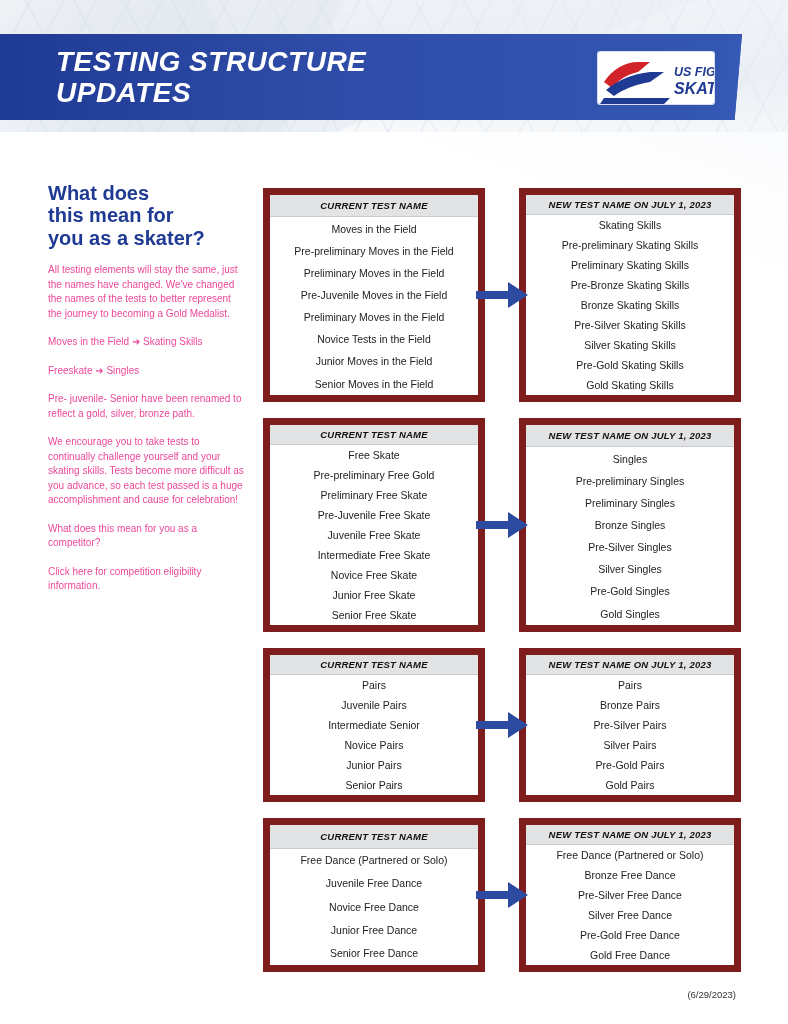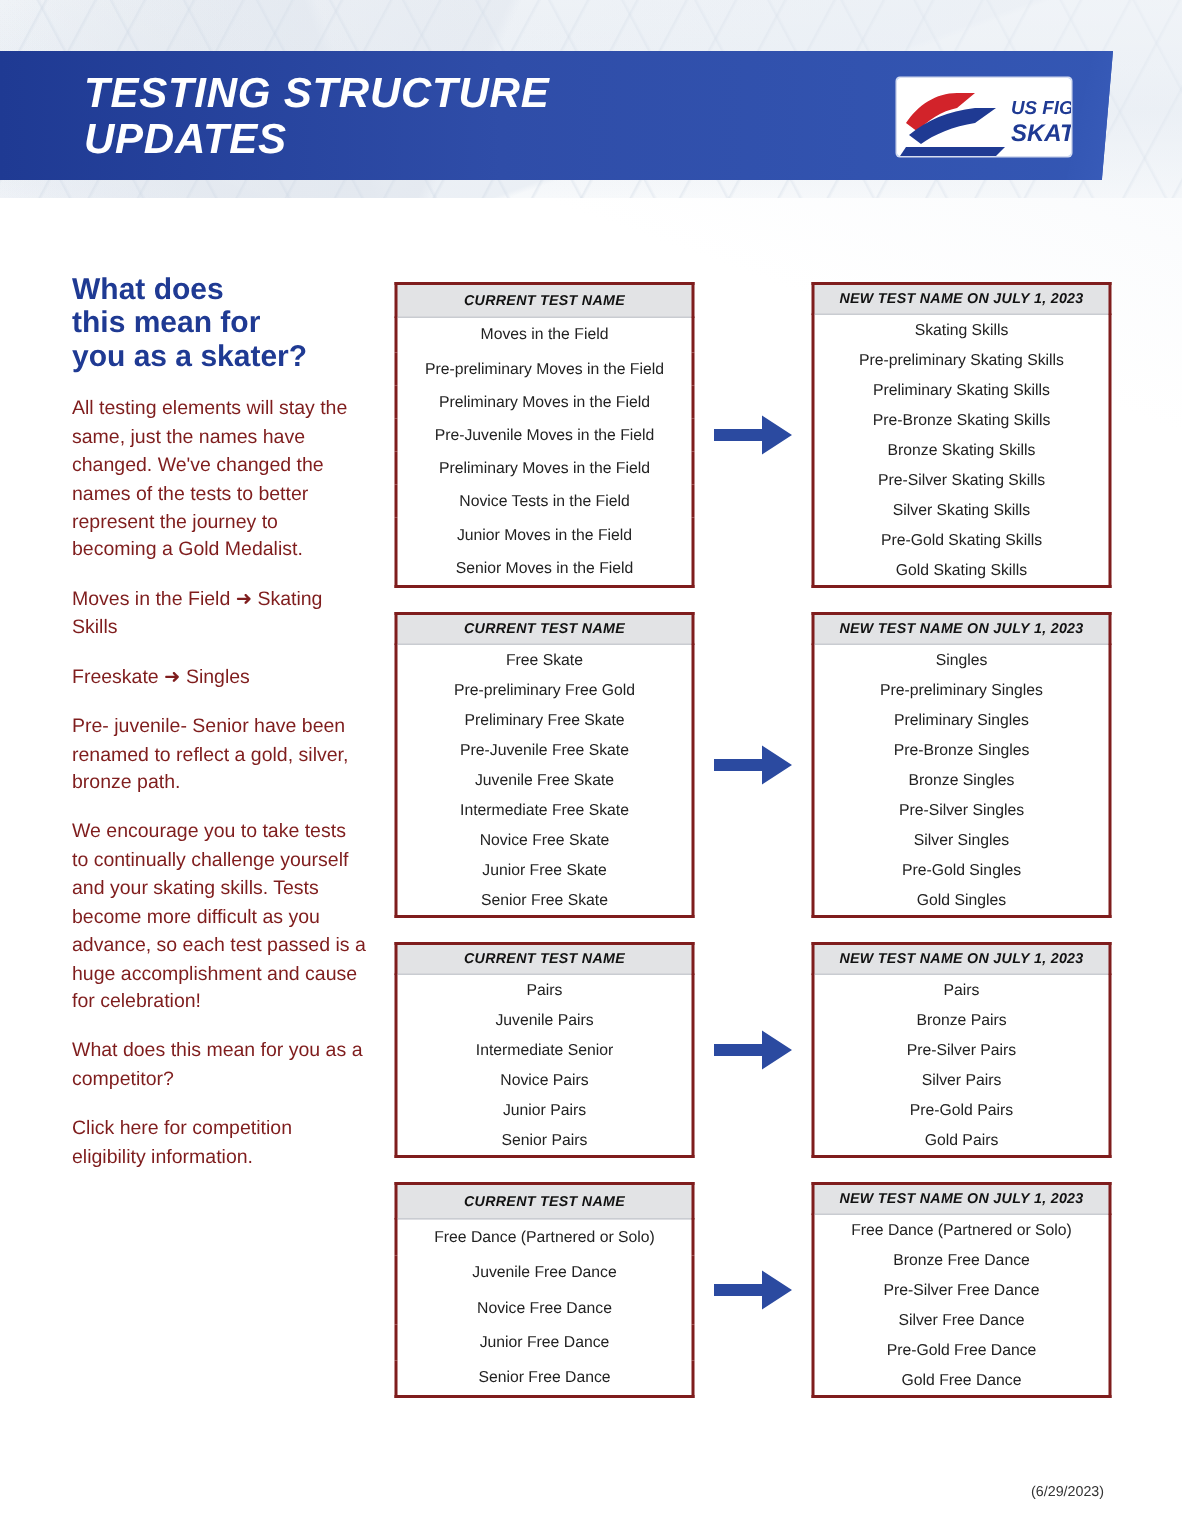--- a/index.html
+++ b/index.html
@@ -79,39 +79,39 @@
   }
   .lede {
     color: #1f3a93;
     font-size: 20px;
     font-weight: bold;
     line-height: 1.12;
     margin: 0 0 14px 0;
     white-space: pre-line;
   }
   .para {
-    color: #7f1d1d;
-    font-size: 13px;
+    color: #ec4899;
+    font-size: 10px;
     line-height: 1.45;
     margin: 0 0 14px 0;
   }
 
   
   .tables {
     position: absolute; top: 188px; left: 263px; width: 478px;
   }
   .table-block {
     position: relative;
     display: flex;
     justify-content: space-between;
     margin-bottom: 16px;
   }
   .tbl {
-    width: 200px;
-    border: 2px solid #7f1d1d;
+    width: 222px;
+    border: 7px solid #7f1d1d;
     border-collapse: collapse;
     background: #ffffff;
   }
   .tbl .hdr {
     background: #e2e3e5;
     color: #111111;
     font-size: 9.5px;
     font-style: italic;
     font-weight: bold;
     text-align: center;
@@ -308,23 +308,20 @@
         <tr>
               <td class="cell">Singles</td>
             </tr>
         <tr>
               <td class="cell">Pre-preliminary Singles</td>
             </tr>
         <tr>
               <td class="cell">Preliminary Singles</td>
             </tr>
         <tr>
-              <td class="cell">Pre-Bronze Singles</td>
-            </tr>
-        <tr>
               <td class="cell">Bronze Singles</td>
             </tr>
         <tr>
               <td class="cell">Pre-Silver Singles</td>
             </tr>
         <tr>
               <td class="cell">Silver Singles</td>
             </tr>
         <tr>
               <td class="cell">Pre-Gold Singles</td>

